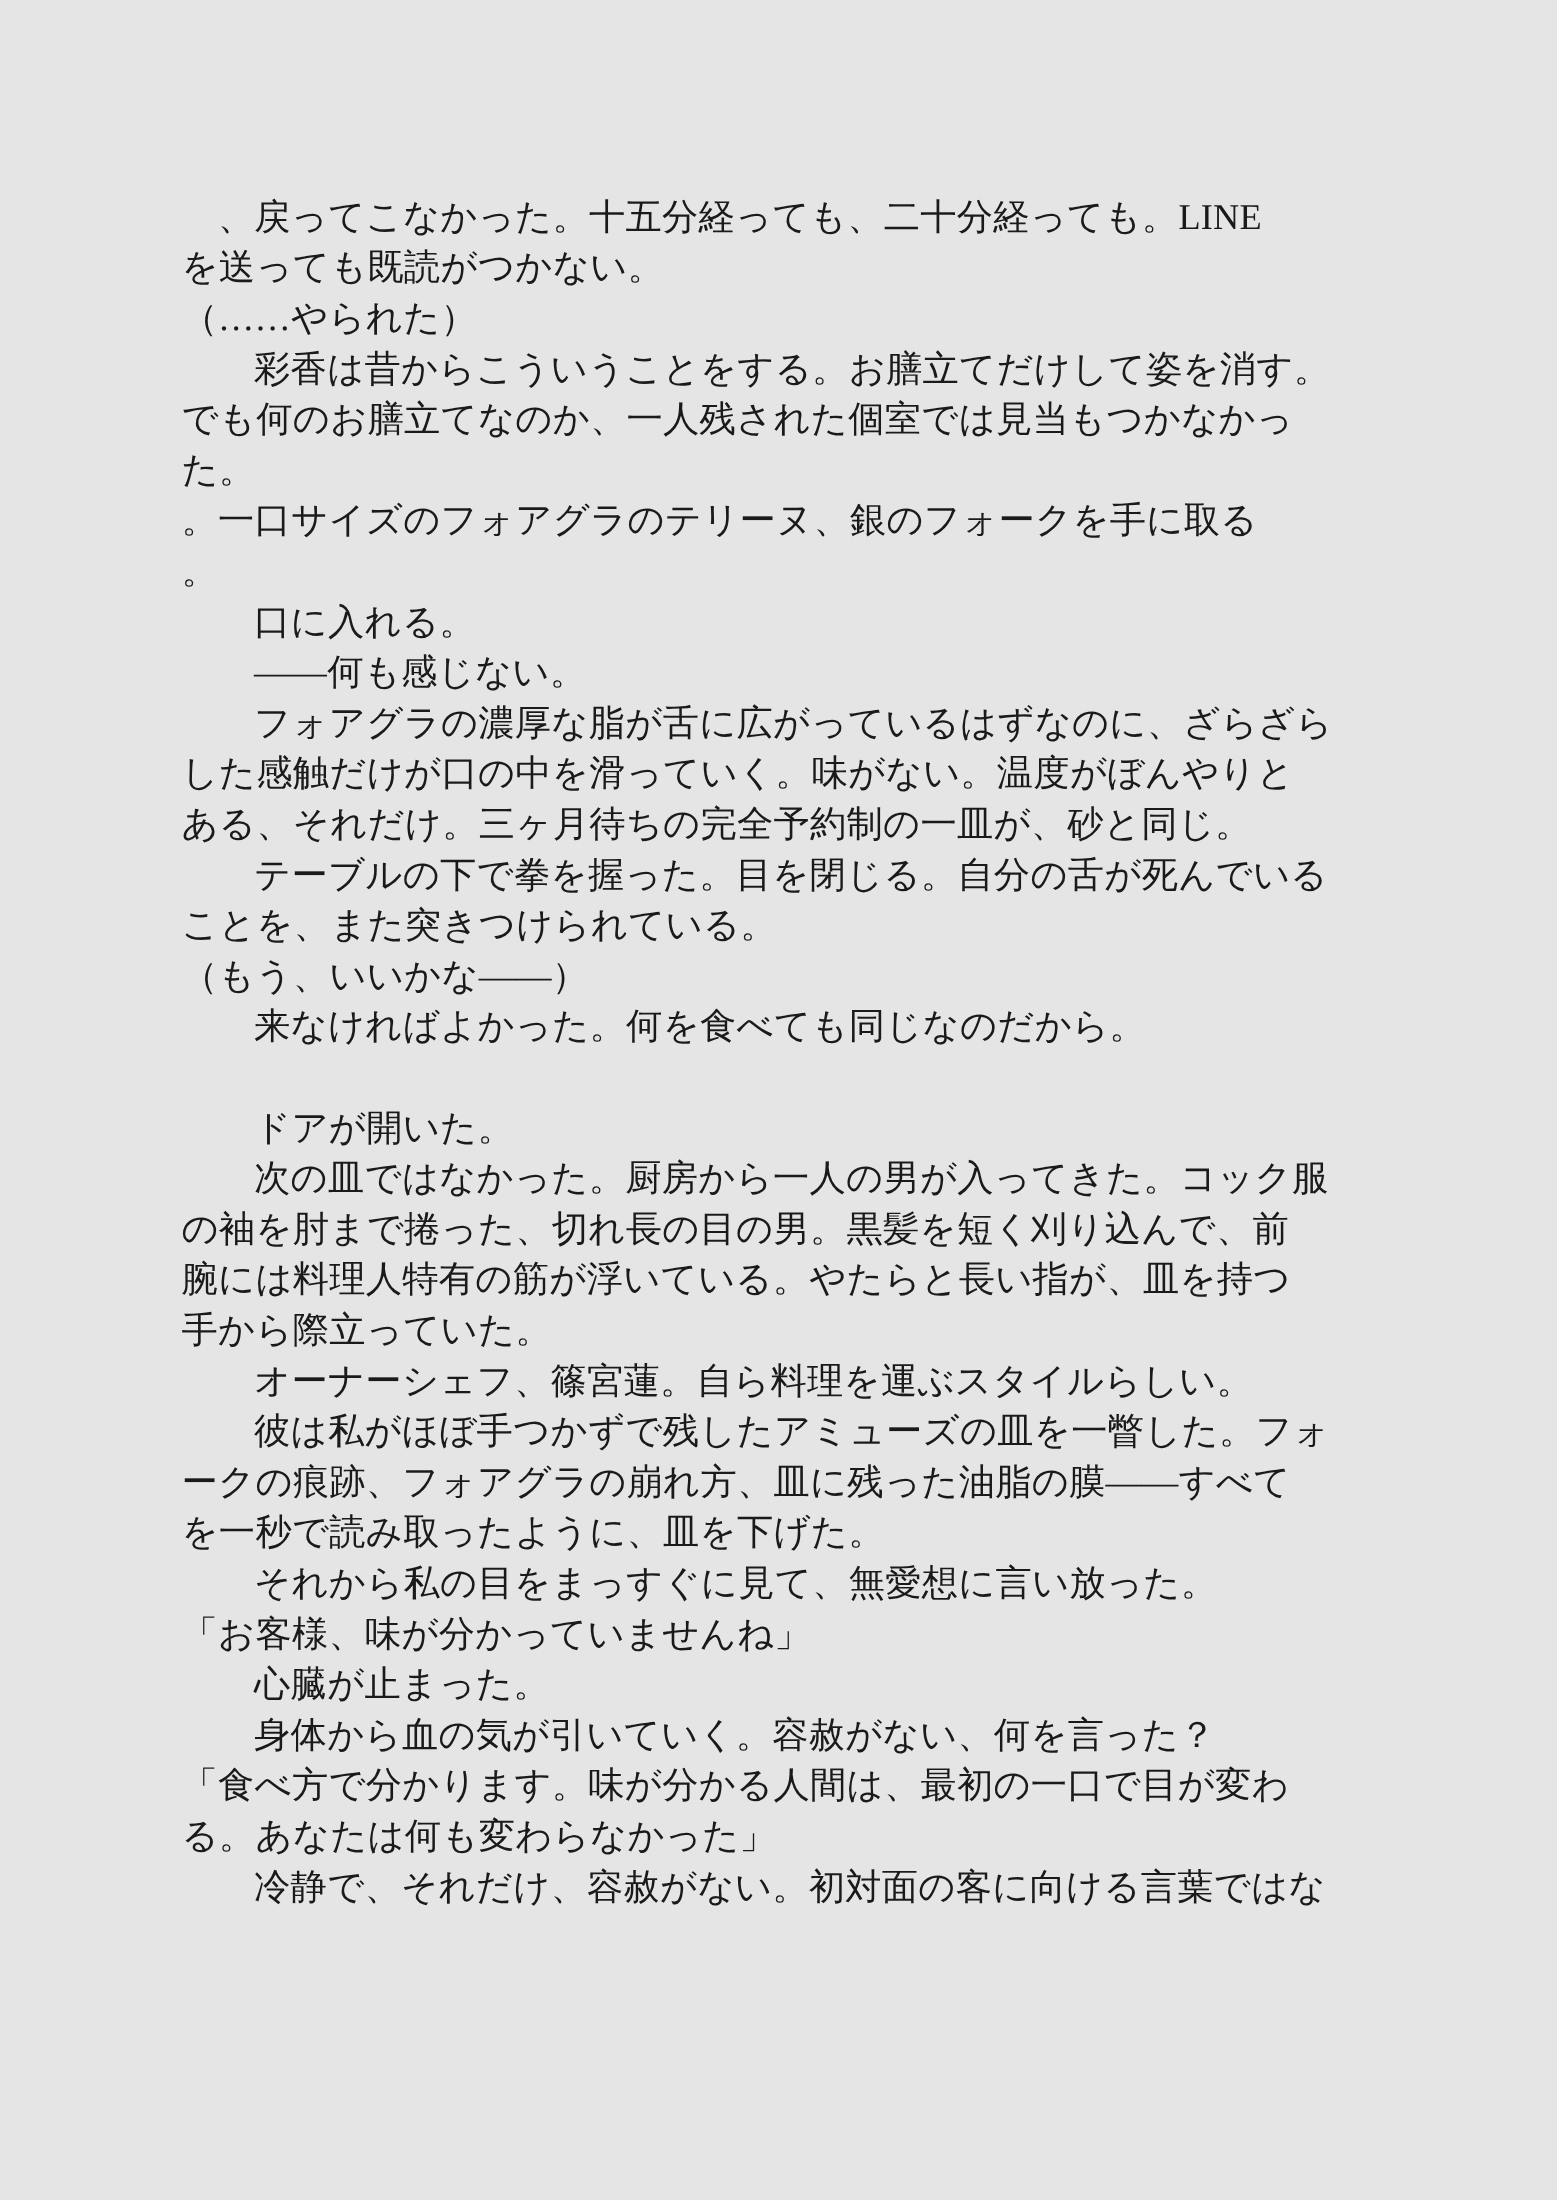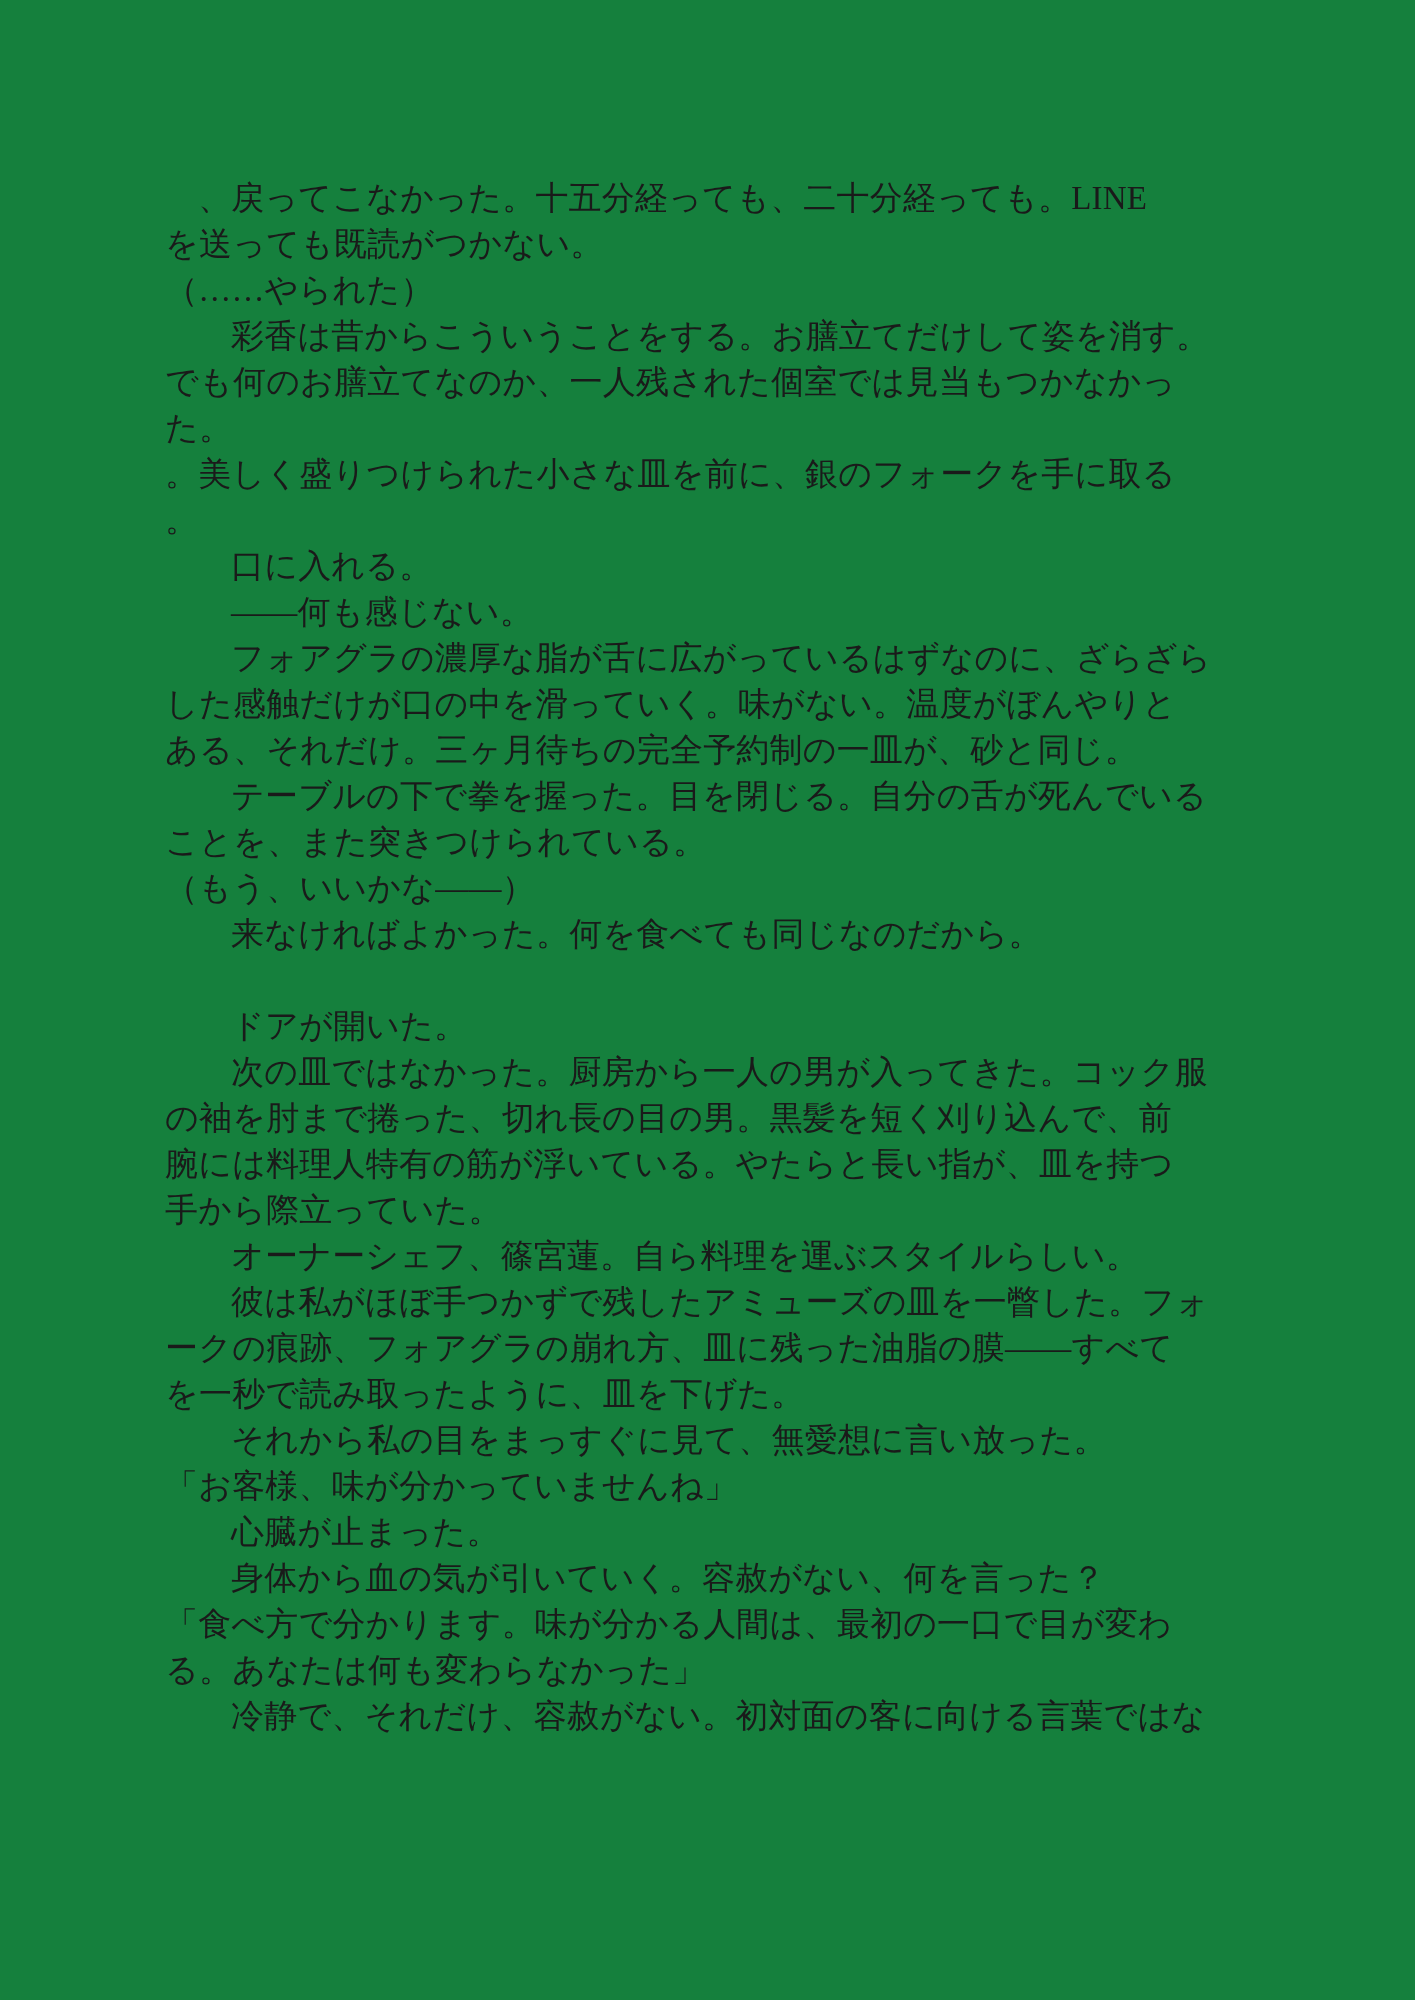--- a/index.html
+++ b/index.html
@@ -13,21 +13,21 @@
     position: relative;
     overflow: hidden;
     font-family: "Liberation Serif", "DejaVu Serif", serif;
   }
   .page {
     position: absolute;
     left: 0;
     top: 0;
     width: 1415px;
     height: 2000px;
-    background: #15803d;
+    background: #e5e5e5;
   }
   .text-block {
     position: absolute;
     left: 165px;
     top: 175px;
     width: 1000px;
     color: #1a1a1a;
     font-size: 33px;
     line-height: 46px;
     letter-spacing: 0.2px;
@@ -45,21 +45,21 @@
 <body>
 
 <div class="page">
   <div class="text-block" id="text-block">
       <div class="line indent-1">、戻ってこなかった。十五分経っても、二十分経っても。LINE</div>
       <div class="line indent-0">を送っても既読がつかない。</div>
       <div class="line indent-0">（……やられた）</div>
       <div class="line indent-2">彩香は昔からこういうことをする。お膳立てだけして姿を消す。</div>
       <div class="line indent-0">でも何のお膳立てなのか、一人残された個室では見当もつかなかっ</div>
       <div class="line indent-0">た。</div>
-      <div class="line indent-0">。美しく盛りつけられた小さな皿を前に、銀のフォークを手に取る</div>
+      <div class="line indent-0">。一口サイズのフォアグラのテリーヌ、銀のフォークを手に取る</div>
       <div class="line indent-0">。</div>
       <div class="line indent-2">口に入れる。</div>
       <div class="line indent-2">——何も感じない。</div>
       <div class="line indent-2">フォアグラの濃厚な脂が舌に広がっているはずなのに、ざらざら</div>
       <div class="line indent-0">した感触だけが口の中を滑っていく。味がない。温度がぼんやりと</div>
       <div class="line indent-0">ある、それだけ。三ヶ月待ちの完全予約制の一皿が、砂と同じ。</div>
       <div class="line indent-2">テーブルの下で拳を握った。目を閉じる。自分の舌が死んでいる</div>
       <div class="line indent-0">ことを、また突きつけられている。</div>
       <div class="line indent-0">（もう、いいかな——）</div>
       <div class="line indent-2">来なければよかった。何を食べても同じなのだから。</div>

